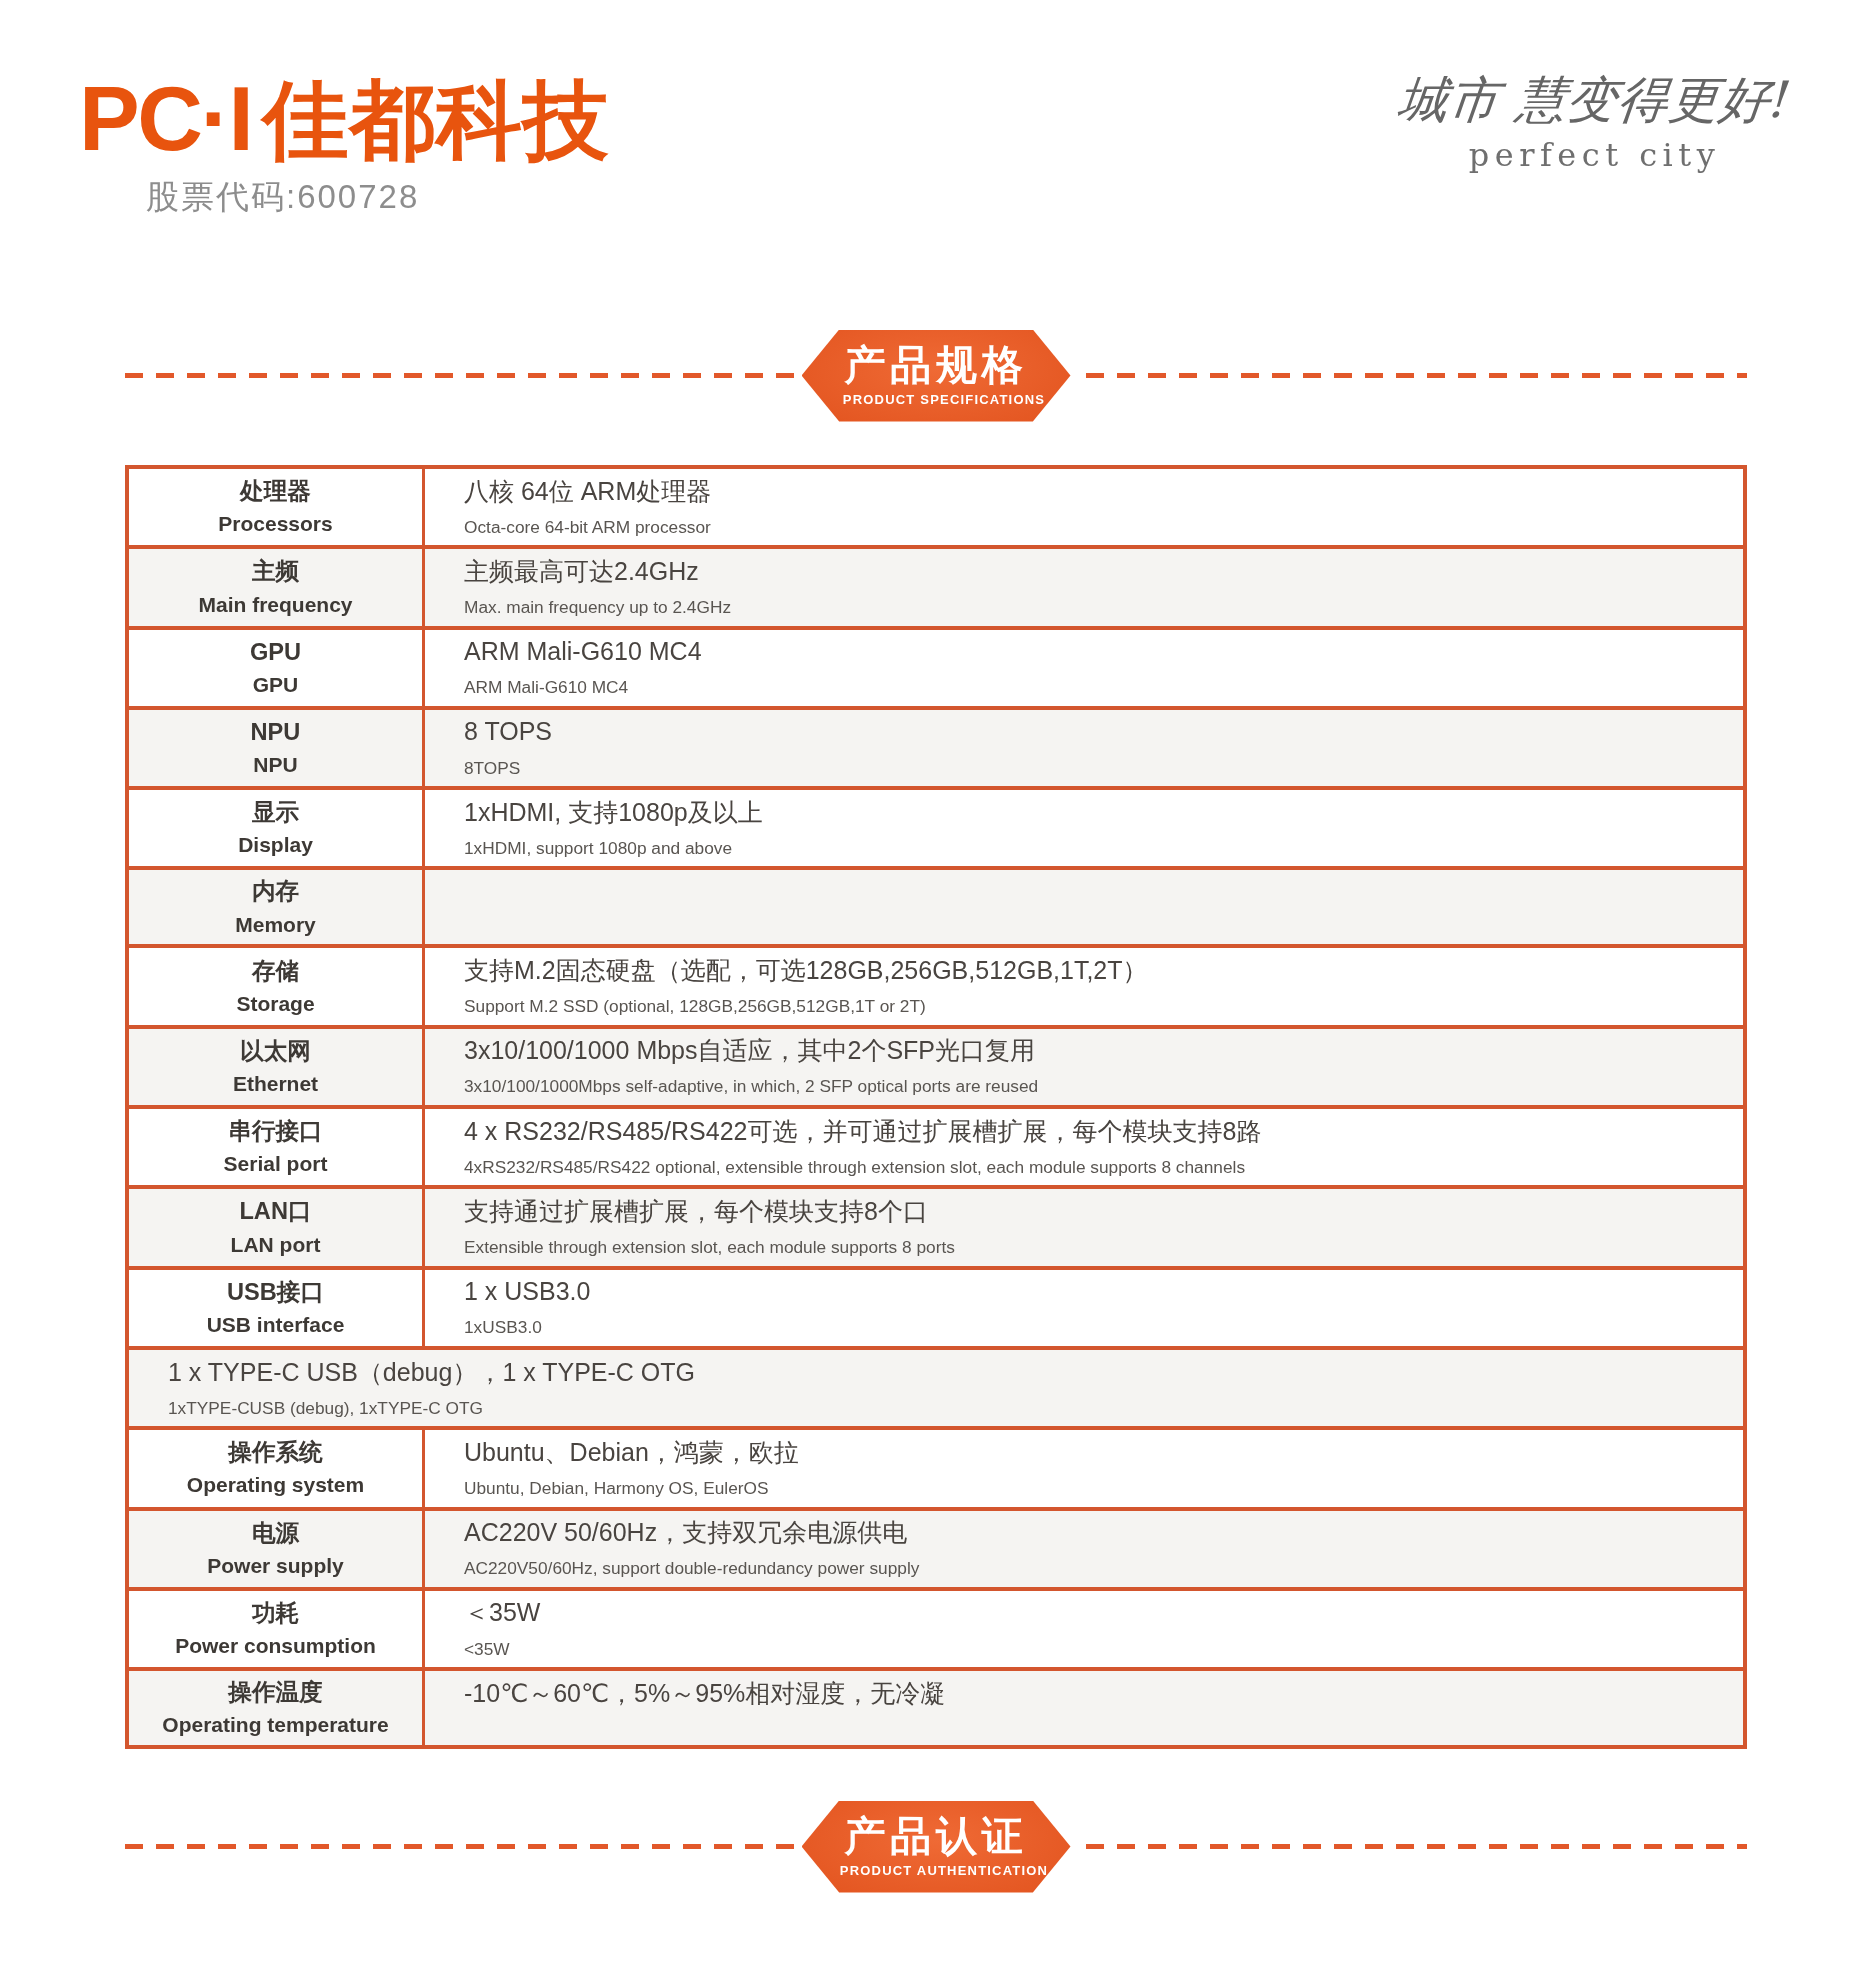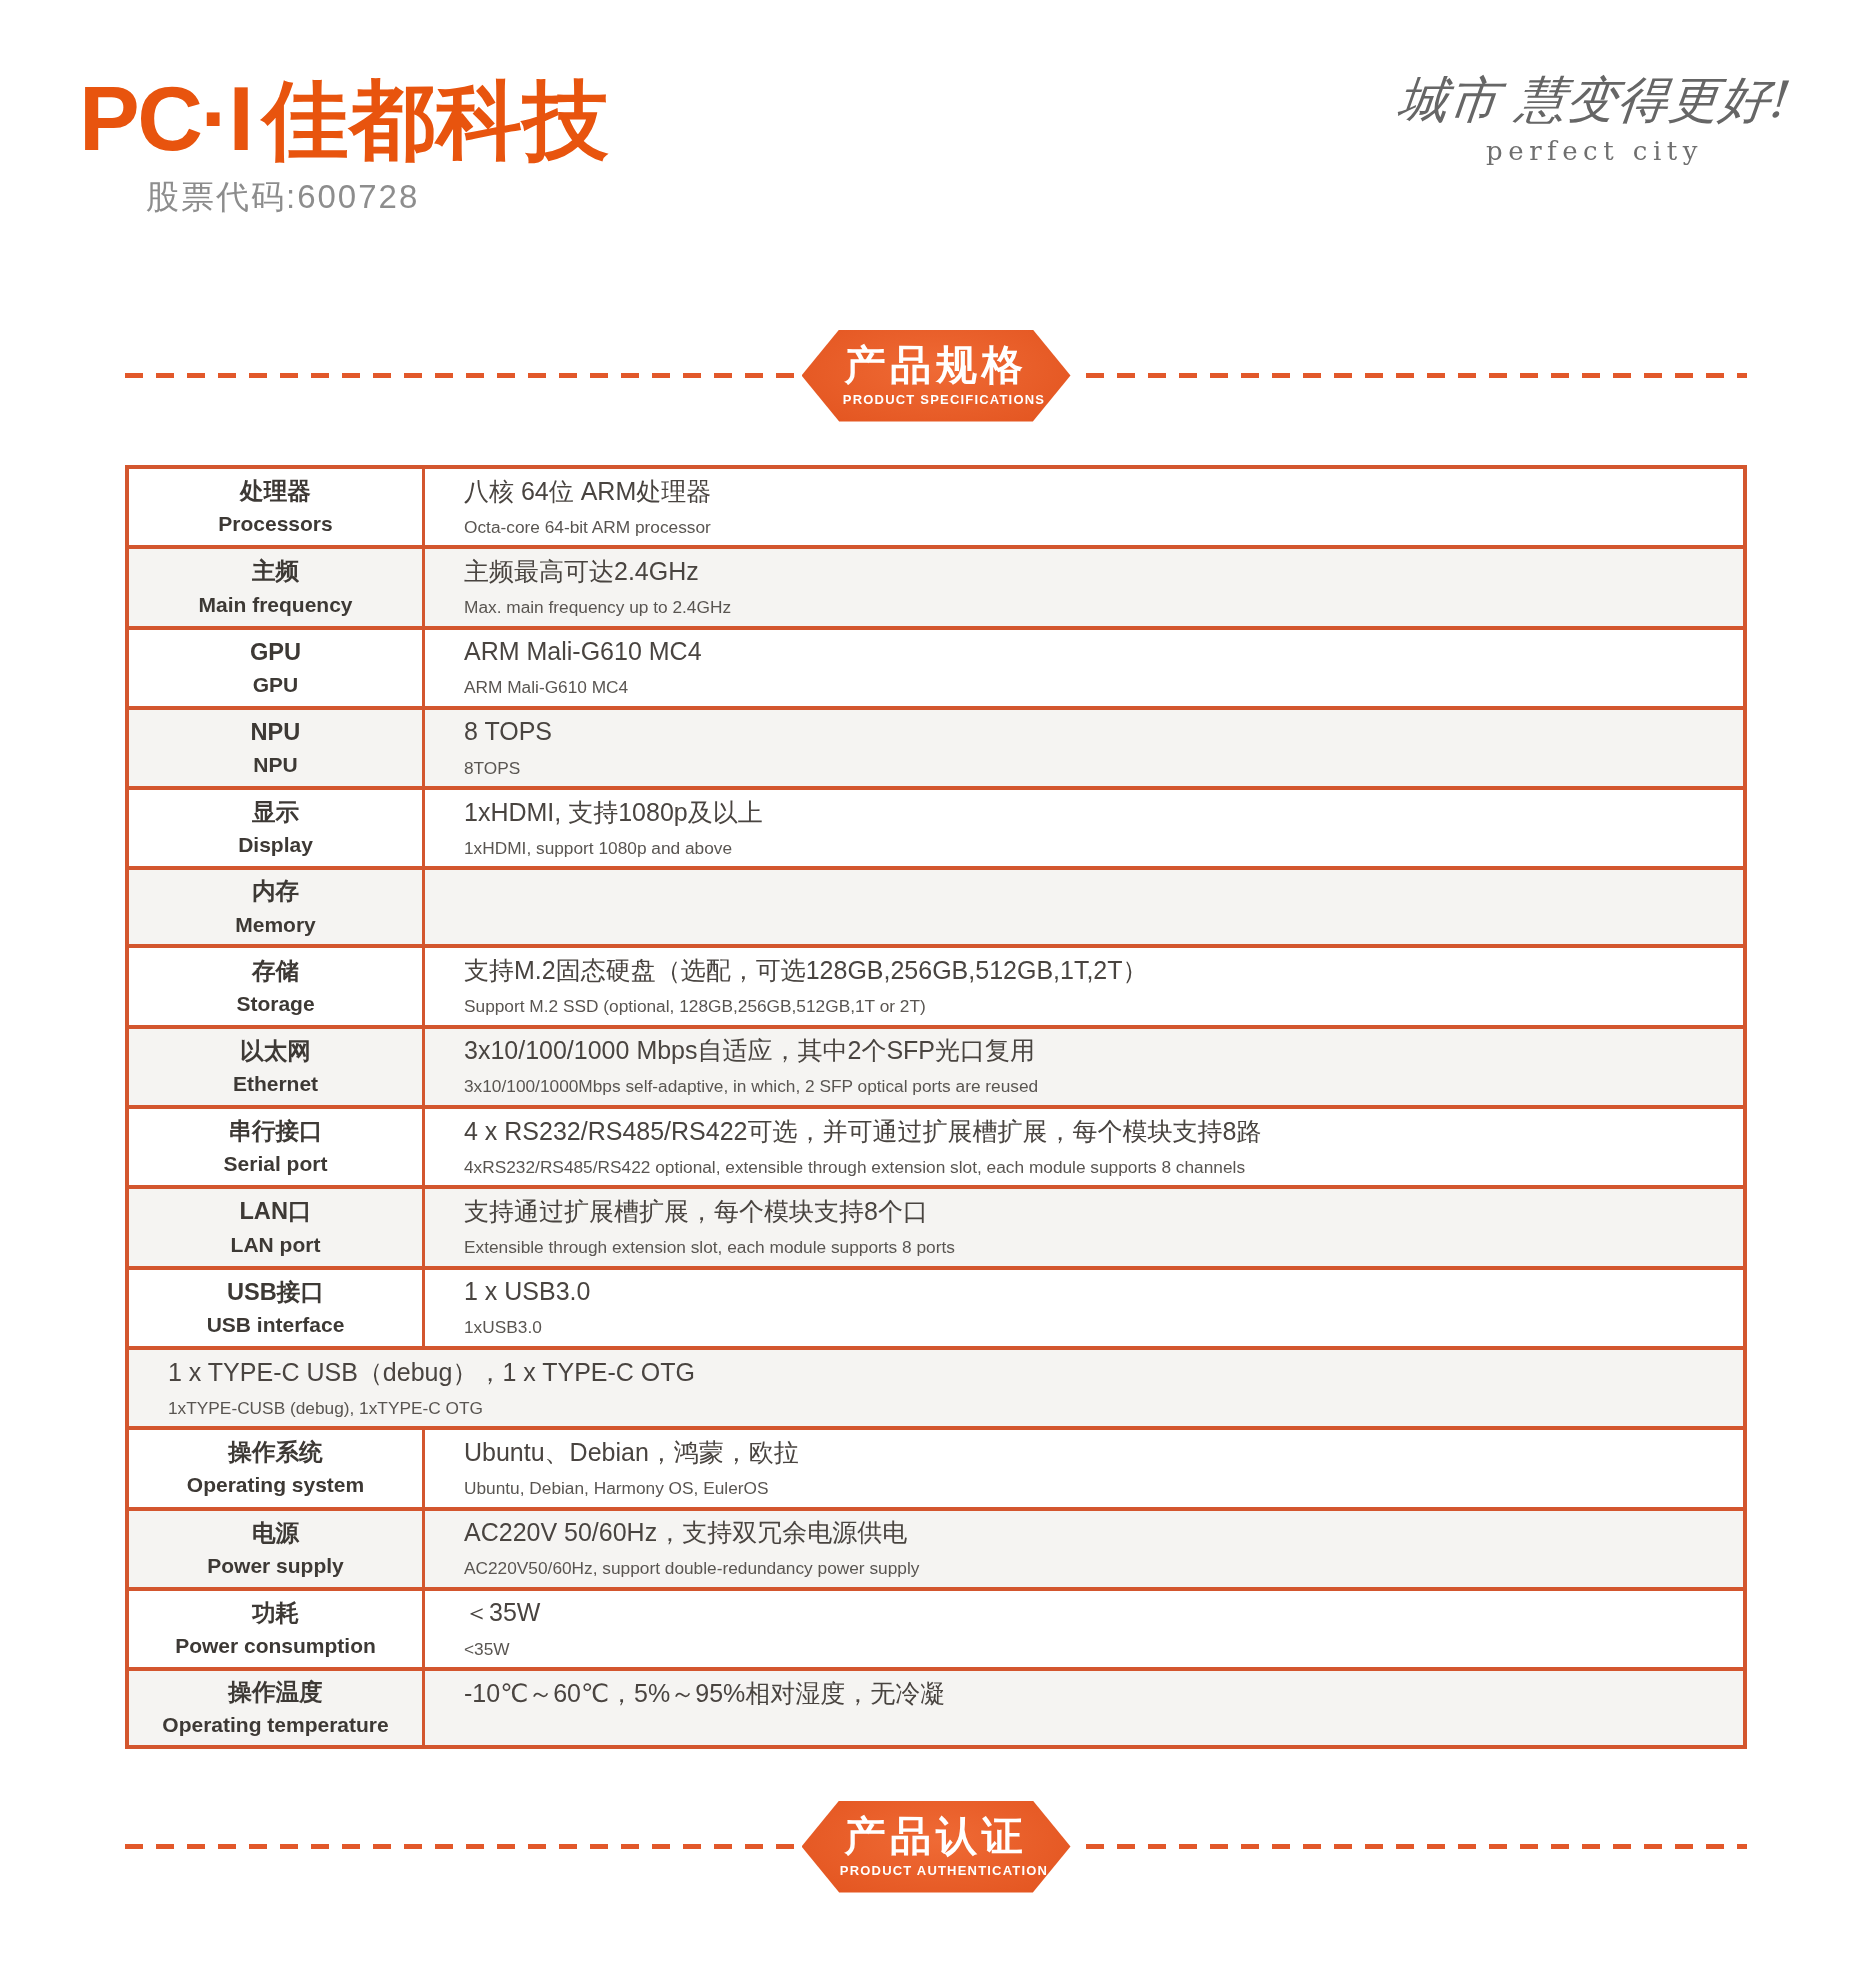--- a/index.html
+++ b/index.html
@@ -9,21 +9,21 @@
     overflow:hidden;
   }
   
   .logo-block{position:absolute;left:79px;top:73px;line-height:1;white-space:nowrap;}
   .logo-pci{font-size:91px;font-weight:800;color:#e8540e;letter-spacing:-2.4px;}
   .logo-cn{font-size:86px;font-weight:800;color:#e8540e;margin-left:11px;letter-spacing:0.8px;}
   .stock-code{position:absolute;left:146px;top:175px;font-size:33px;color:#8d8d8d;letter-spacing:2px;}
   .slogan{position:absolute;right:81px;top:67px;width:393px;text-align:center;}
   .slogan-zh{font-family:"DejaVu Serif","Liberation Serif",serif;font-style:italic;
     font-size:50px;color:#666666;letter-spacing:0.8px;white-space:nowrap;transform:skewX(-6deg);}
-  .slogan-en{font-family:"DejaVu Serif","Liberation Serif",serif;font-size:26px;color:#6f6f6f;
+  .slogan-en{font-family:"DejaVu Serif","Liberation Serif",serif;font-size:32px;color:#6f6f6f;
     letter-spacing:5.5px;margin-top:2.4px;}
   
   .badge-row{position:absolute;left:125px;width:1622px;height:79px;display:flex;align-items:center;}
   .badge-row.specs{top:336px;}
   .badge-row.auth{top:1807px;}
   .dash{flex:1;height:4.7px;background:repeating-linear-gradient(90deg,#e2582a 0 18px,transparent 18px 31px);}
   .dash.right{background:repeating-linear-gradient(90deg,transparent 0 12.6px,#e2582a 12.6px 31px);}
   .badge{width:269px;height:92px;margin:0 2.4px;flex-shrink:0;
     clip-path:polygon(14% 0,86% 0,100% 50%,86% 100%,14% 100%,0 50%);
     background:radial-gradient(120% 150% at 50% 42%,#ef6a35 0%,#e2531e 58%,#d8491a 100%);

